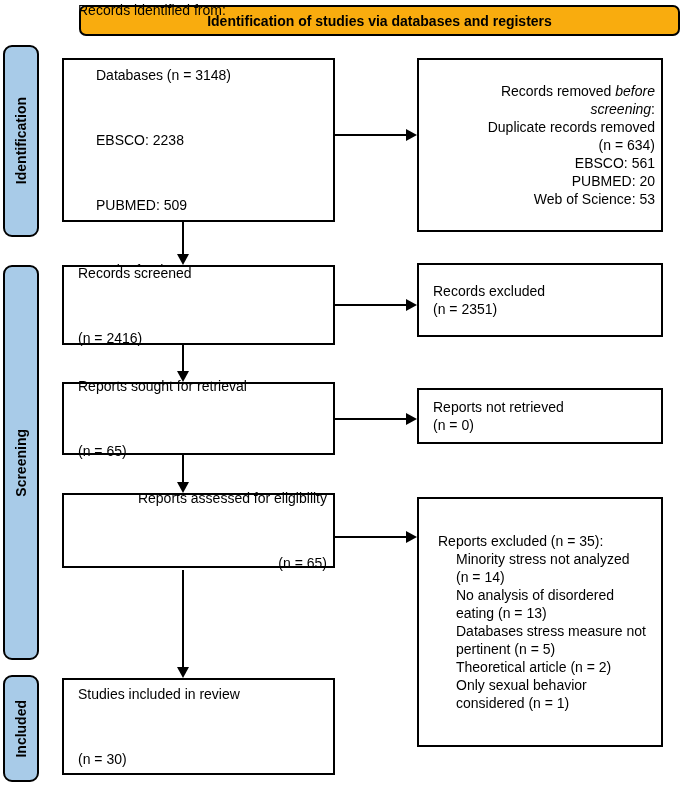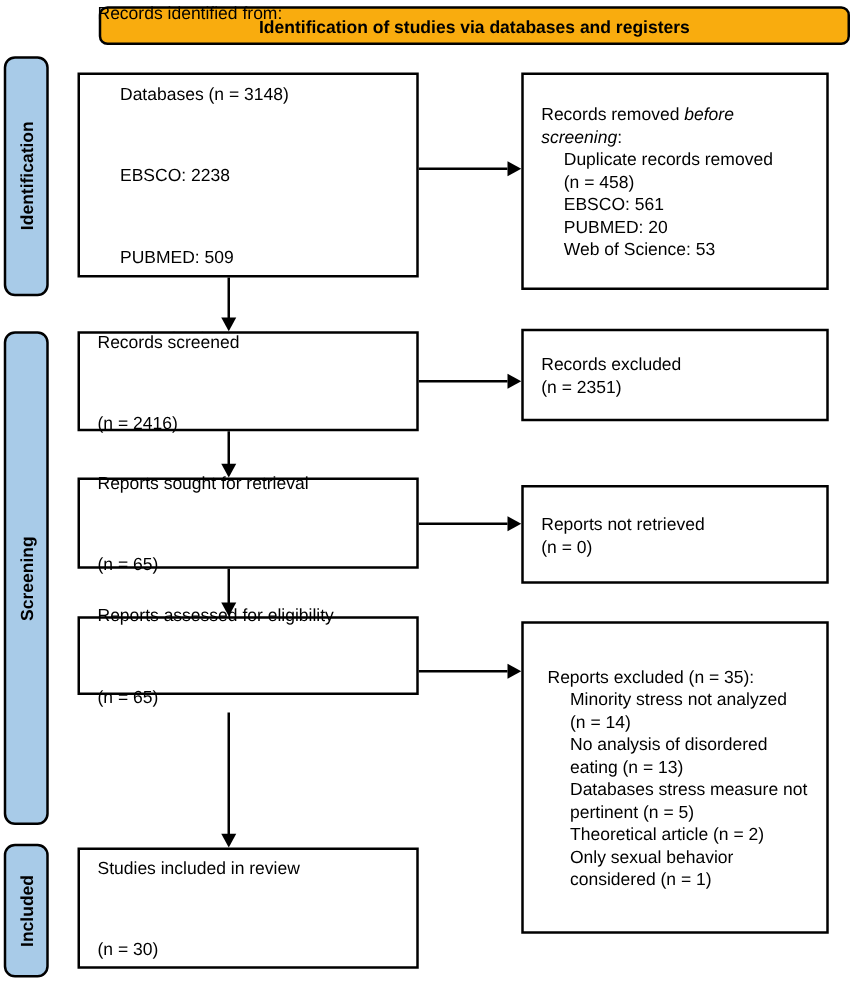--- a/index.html
+++ b/index.html
@@ -45,25 +45,25 @@
     padding:6px 6px 6px 14px;
     font-size:14px;line-height:18px;color:#000;
   }
   .fbox .line{white-space:nowrap;}
   .fbox .ind{padding-left:18px;white-space:nowrap;}
   .col1{left:62px;width:273px;gap:47px;}
   .col2{left:417px;width:246px;}
   .b1{top:58px;height:164px;}
   .b2{top:265px;height:80px;}
   .b3{top:382px;height:73px;}
-  .b4{top:493px;height:63px;}
+  .b4{top:493px;height:75px;align-items:flex-end;}
   .b5{top:678px;height:97px;}
-  .r1{top:58px;height:174px;}
+  .r1{top:58px;height:174px;align-items:flex-end;}
   .r2{top:263px;height:74px;}
-  .r3{top:388px;height:79px;}
+  .r3{top:388px;height:56px;}
   .r4{top:497px;height:250px;padding-left:19px;}
   .vline{
     position:absolute;left:182px;width:2px;background:var(--line-color);
   }
   .vhead{
     position:absolute;left:177px;width:0;height:0;
     border-left:6px solid transparent;border-right:6px solid transparent;
     border-top:11px solid var(--line-color);
   }
   .hline{
@@ -124,21 +124,21 @@
   </div>
 
   <div class="fbox col2 r1">
     <div class="line">
       <span>Records removed </span><i>before</i>
     </div>
     <div class="line">
       <i>screening</i><span>:</span>
     </div>
     <div class="ind">Duplicate records removed</div>
-    <div class="ind">(n = 458)</div>
+    <div class="ind">(n = 634)</div>
     <div class="ind">EBSCO: 561</div>
     <div class="ind">PUBMED: 20</div>
     <div class="ind">Web of Science: 53</div>
   </div>
 
   <div class="fbox col2 r2">
     <div class="line">Records excluded</div>
     <div class="line">(n = 2351)</div>
   </div>
 

